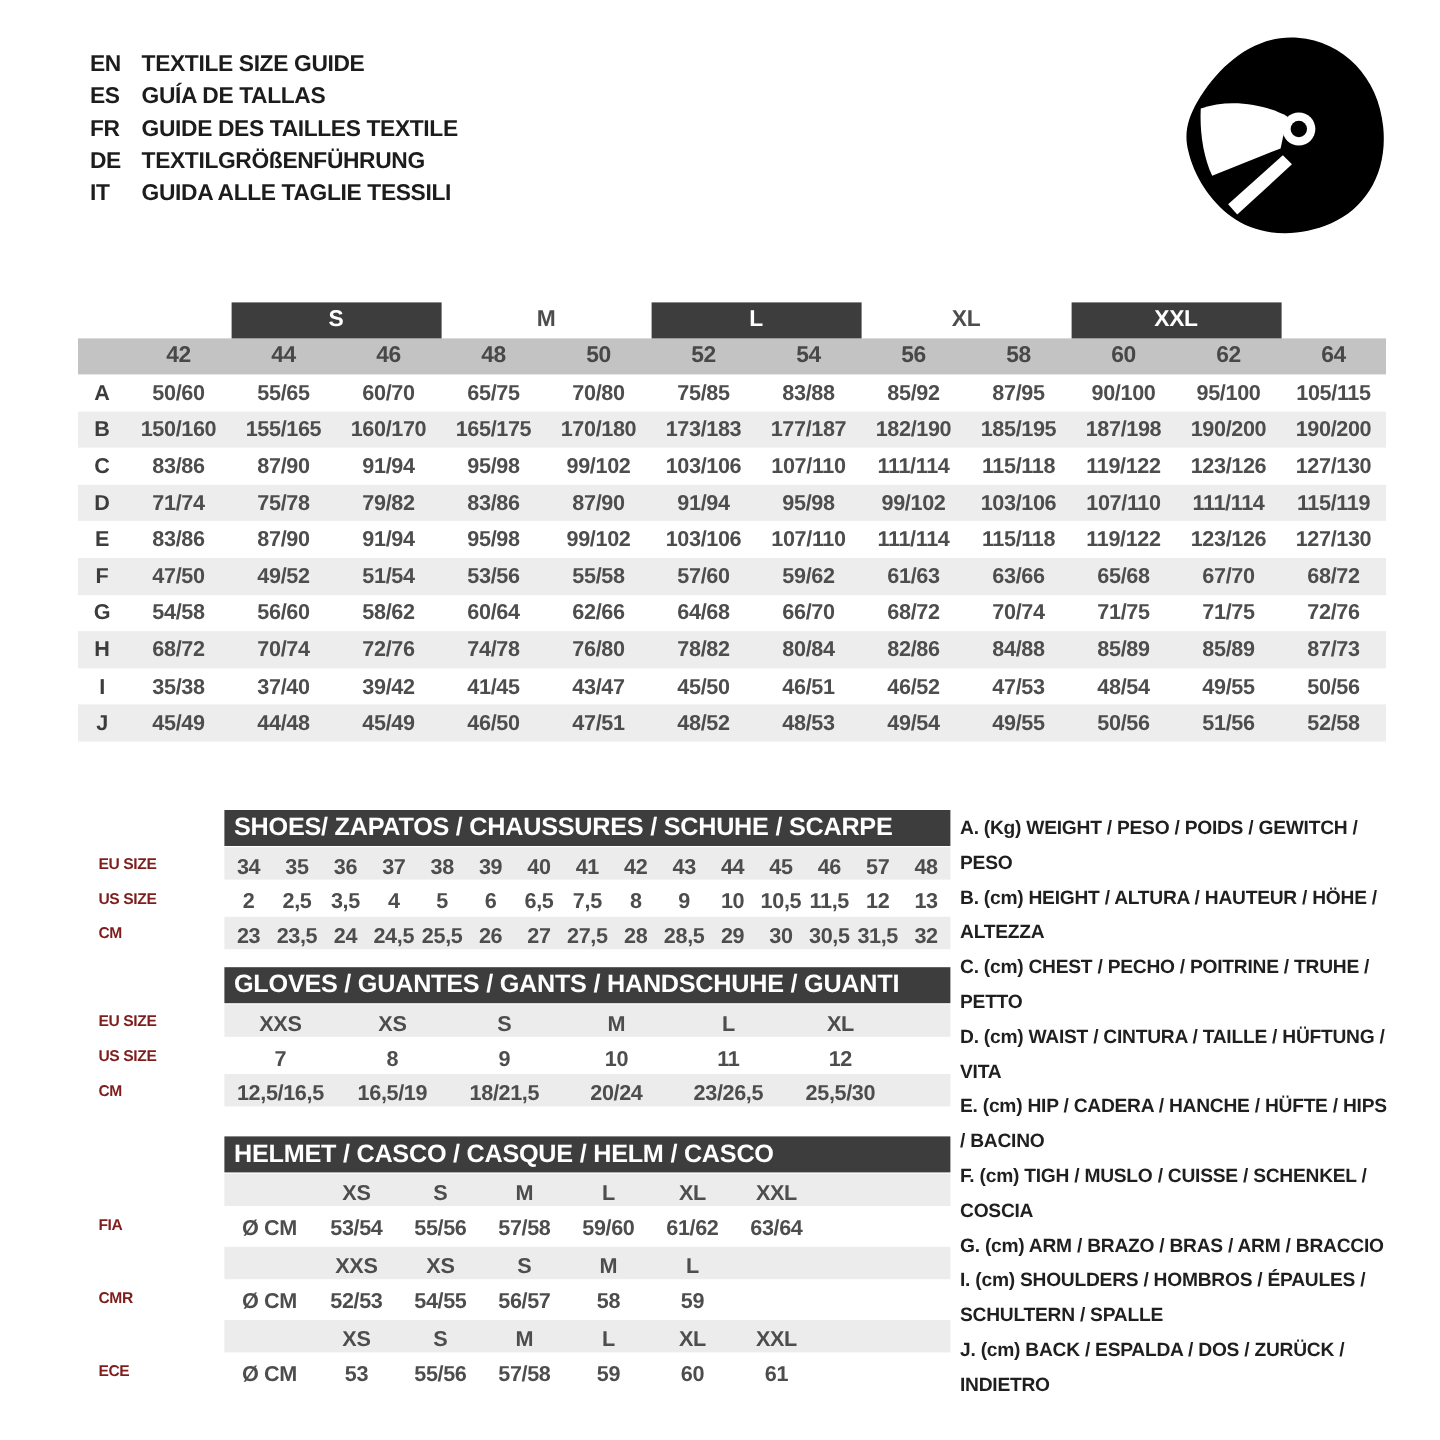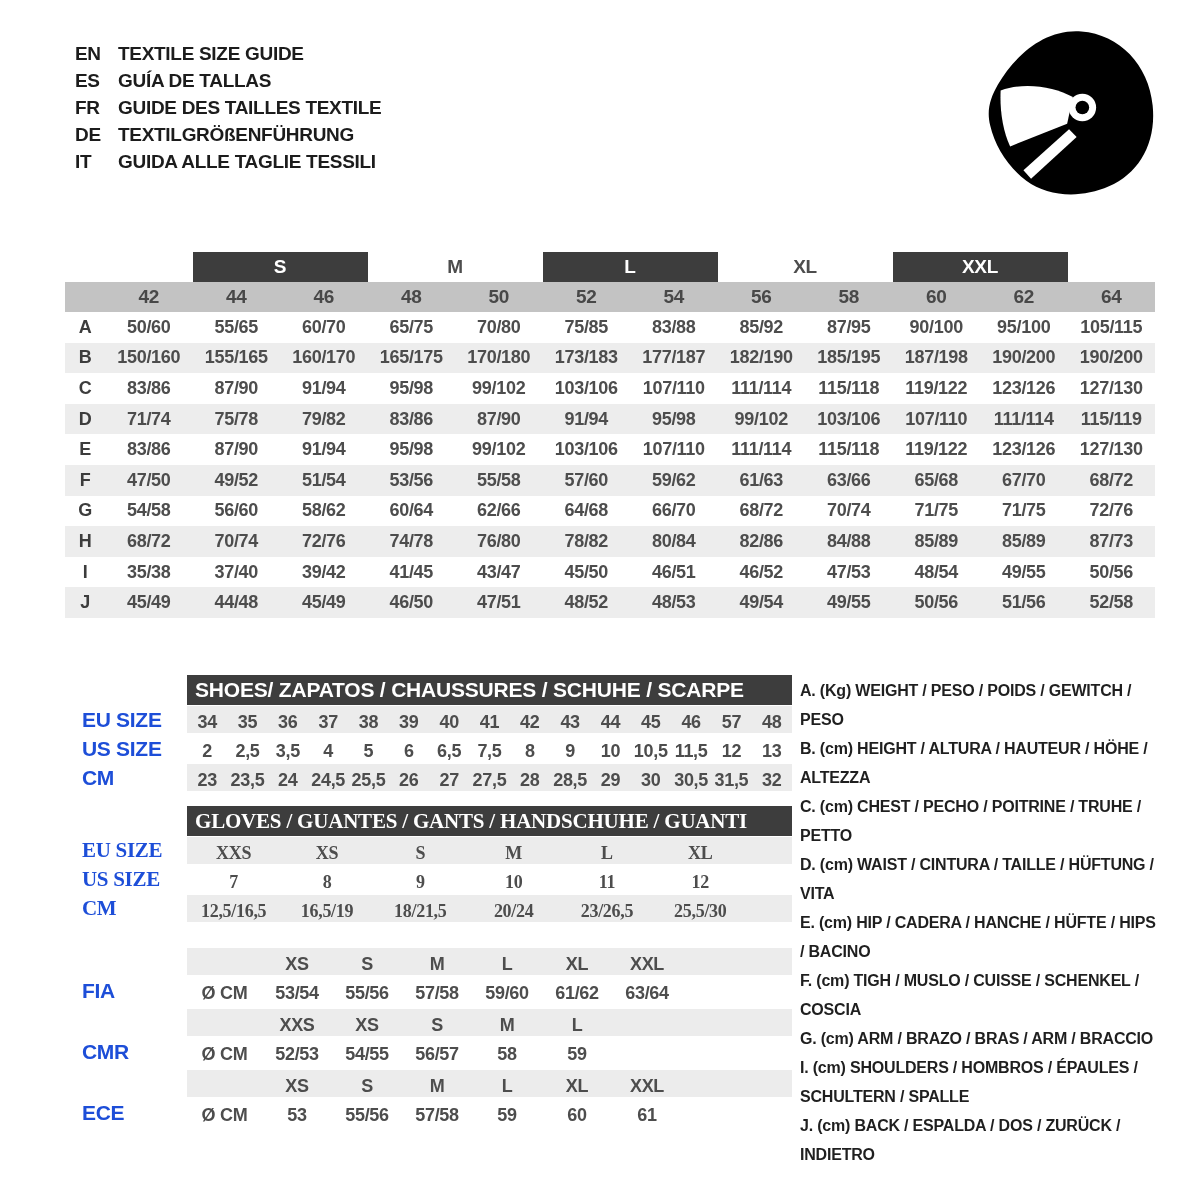--- a/index.html
+++ b/index.html
@@ -24,21 +24,21 @@
   .mt-numbers .cell{color:#484848;font-size:19px;}
   .mt-row{display:flex;height:30.6px;}
   .mt-row.alt{background:#ededed;}
   .letter-cell{width:40px;flex:none;display:flex;align-items:center;justify-content:center;font-size:18px;color:#3c3c3c;}
   .cell{flex:1;display:flex;align-items:center;justify-content:center;font-size:18px;}
   
   .section{position:absolute;left:62px;width:710px;margin-left:20px;}
   .sec-header{margin-left:105px;width:597px;height:30px;background:#3d3d3d;color:#fff;
     display:flex;align-items:center;padding-left:8px;font-size:21px;letter-spacing:-0.2px;}
   .sec-row{display:flex;height:29px;align-items:center;}
-  .sec-label{width:105px;flex:none;font-size:21px;color:#1d4ed8;}
+  .sec-label{width:105px;flex:none;font-size:13px;color:#7f1d1d;}
   .sec-cells{width:688px;height:27px;display:flex;align-items:flex-end;}
   .sec-row.gray .sec-cells{background:#ececec;}
   .sec-cells .cell{font-size:18px;}
   .sec-cells.gloves{padding-right:45px;box-sizing:border-box;}
   .sec-cells.helmet .cell{flex:none;width:70px;}
   .sec-cells.helmet .cell.unit{width:75px;}
   .sec-cells.helmet .fill{flex:1;}
   .group-gap{height:3px;}
   
   .legend{position:absolute;left:800px;top:676px;width:356px;}
@@ -321,21 +321,21 @@
             <div class="cell">29</div>
             <div class="cell">30</div>
             <div class="cell">30,5</div>
             <div class="cell">31,5</div>
             <div class="cell">32</div>
           </div>
         </div>
       </div>
   </div>
 
-  <div class="section" id="sec-gloves" style="top:806px;font-family:Liberation Serif, serif;">
+  <div class="section" id="sec-gloves" style="top:806px;">
     <div class="sec-header">GLOVES / GUANTES / GANTS / HANDSCHUHE / GUANTI</div>
     <div id="gloves-rows">
         <div class="sec-row gray">
           <div class="sec-label">EU SIZE</div>
           <div class="sec-cells gloves">
             <div class="cell">XXS</div>
             <div class="cell">XS</div>
             <div class="cell">S</div>
             <div class="cell">M</div>
             <div class="cell">L</div>
@@ -361,20 +361,21 @@
             <div class="cell">18/21,5</div>
             <div class="cell">20/24</div>
             <div class="cell">23/26,5</div>
             <div class="cell">25,5/30</div>
           </div>
         </div>
       </div>
   </div>
 
   <div class="section" id="sec-helmet" style="top:947px;">
+    <div class="sec-header">HELMET / CASCO / CASQUE / HELM / CASCO</div>
     <div id="helmet-rows">
         <div class="sec-row gray">
           <div class="sec-label"></div>
           <div class="sec-cells helmet">
             <div class="cell unit"></div>
             <div class="cell">XS</div>
             <div class="cell">S</div>
             <div class="cell">M</div>
             <div class="cell">L</div>
             <div class="cell">XL</div>

